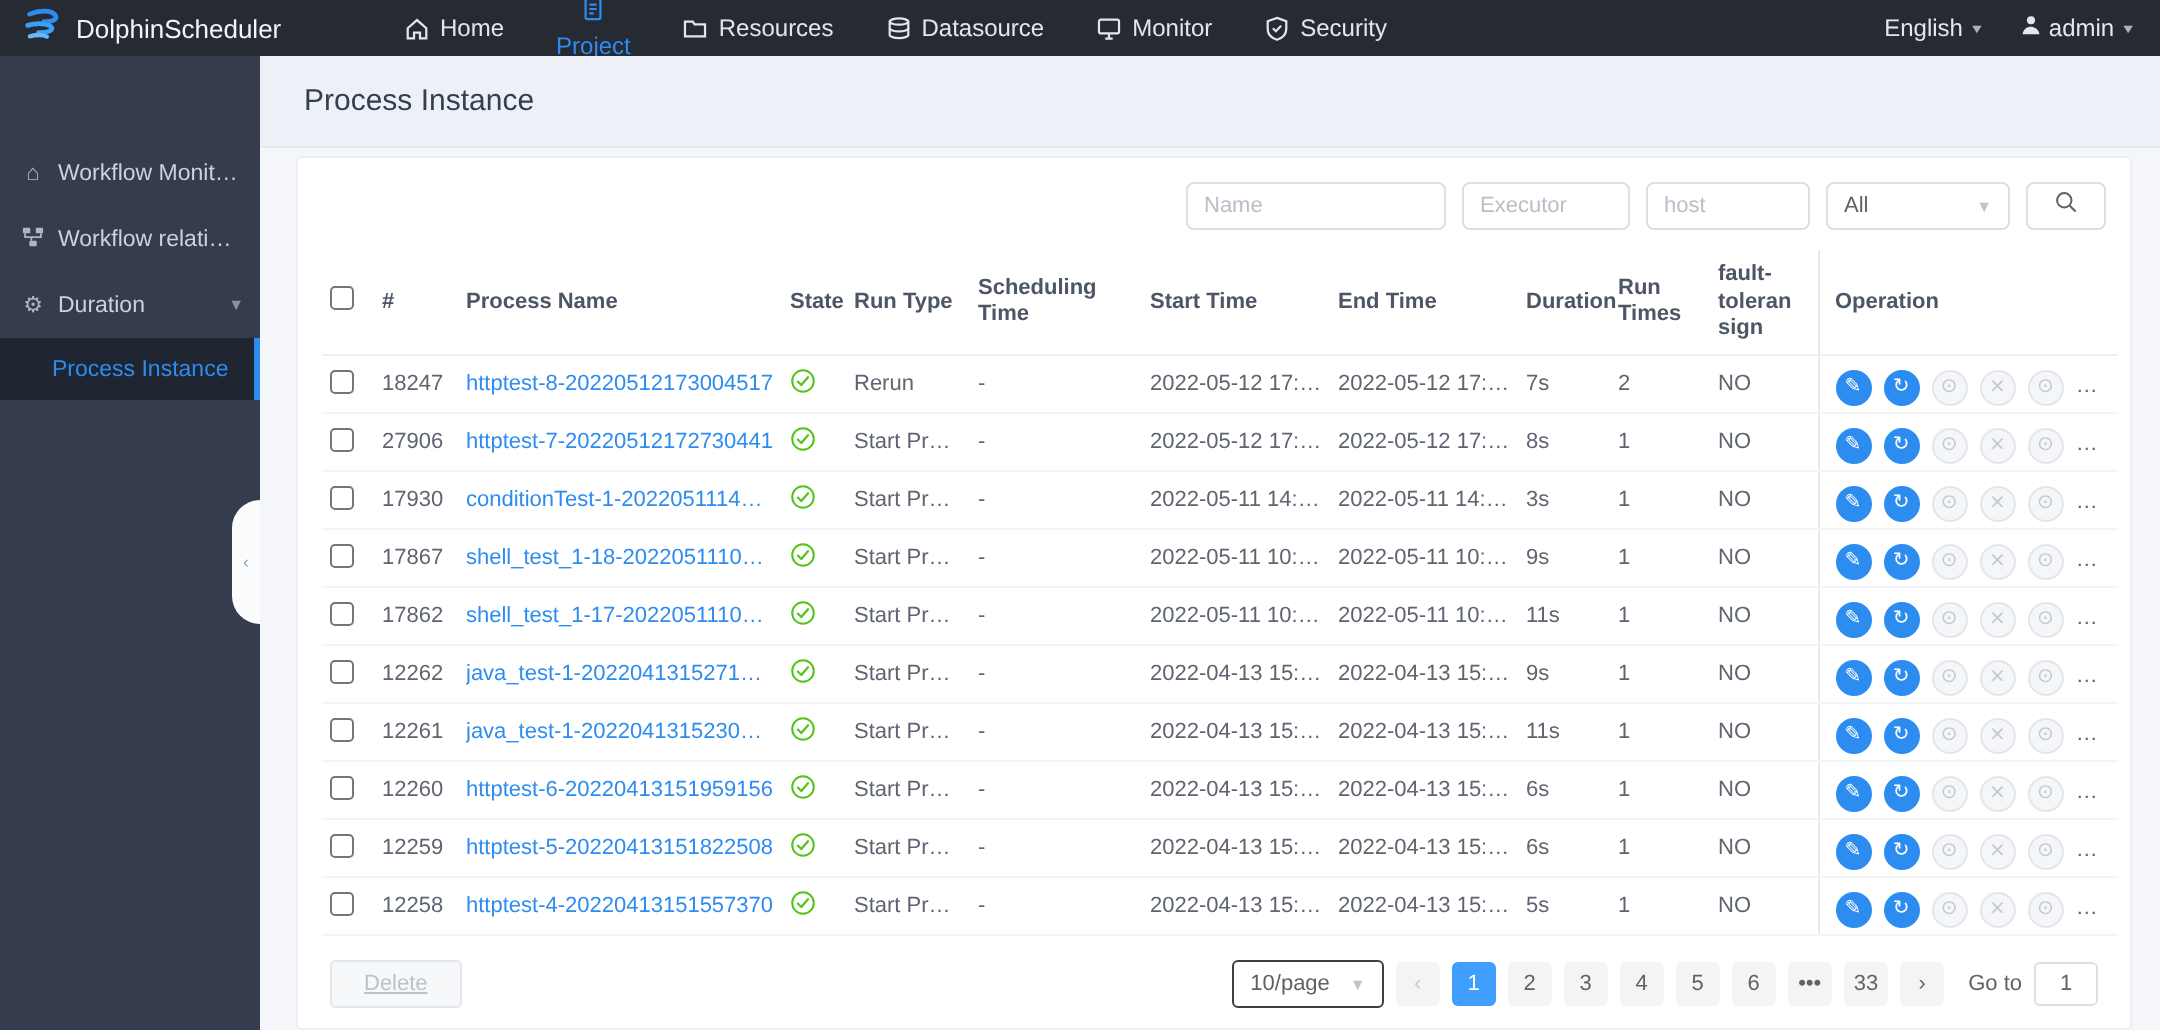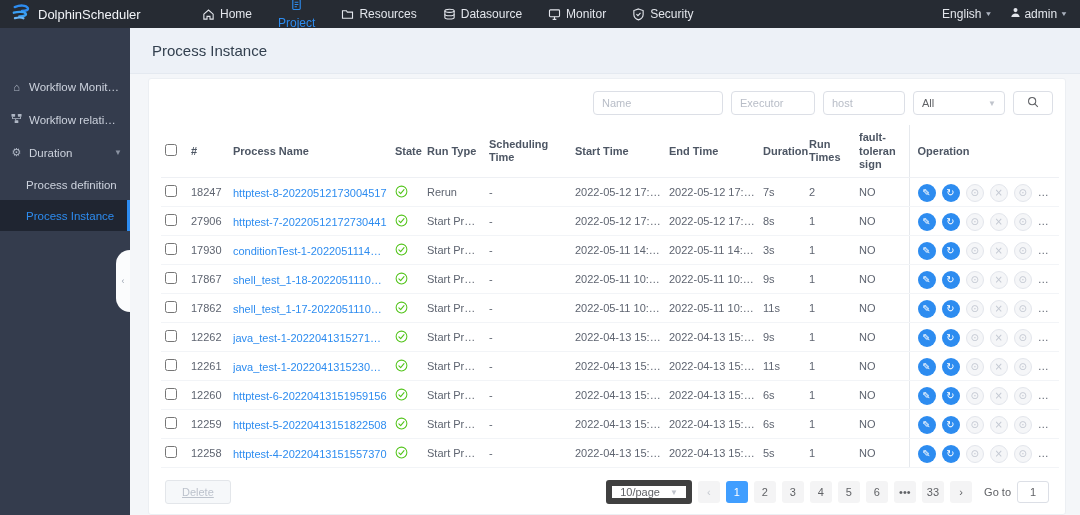--- a/index.html
+++ b/index.html
@@ -60,21 +60,21 @@
 
   .op-btn { width:18px; height:18px; border-radius:50%; display:inline-flex; align-items:center; justify-content:center; border:none; margin-right:3px; font-size:10px; line-height:1; padding:0; cursor:pointer; font-family:"DejaVu Sans", sans-serif; }
   .op-btn.primary { background:#2d8cf0; color:#fff; }
   .op-btn.danger { background:#f56e6e; color:#fff; }
   .op-btn.disabled { background:#f5f6f8; border:1px solid #e3e6ec; color:#c3c8d2; cursor:not-allowed; }
 
   
   .foot { display:flex; align-items:center; padding:12px 4px 10px 4px; }
   .del-btn { padding:5px 16px; border:1px solid #e3e6ea; border-radius:3px; background:#f6f8fa; color:#bcc2cc; font-size:11px; cursor:not-allowed;text-decoration:underline; }
   .pager { margin-left:auto; display:flex; align-items:center; gap:6px; }
-  .pg-size { height:24px; border:6px solid #404040; border-radius:3px; font-size:11px; color:#606266; display:flex; align-items:center; padding:0 8px; gap:10px; background:#fff; cursor:pointer; }
+  .pg-size { height:24px; border:1px solid #404040; border-radius:3px; font-size:11px; color:#606266; display:flex; align-items:center; padding:0 8px; gap:10px; background:#fff; cursor:pointer; }
   .pg-btn { min-width:22px; height:22px; border-radius:3px; background:#f4f4f5; color:#606266; border:none; font-size:11px; display:inline-flex; align-items:center; justify-content:center; padding:0 5px; cursor:pointer; font-family:"Liberation Sans", sans-serif; }
   .pg-btn.active { background:#409eff; color:#fff; }
   .pg-btn.disabled { color:#c5c9d0; }
   .goto { display:flex; align-items:center; gap:6px; font-size:11px; color:#606266; margin-left:6px; }
   .goto input { width:32px; height:22px; border:1px solid #dcdfe6; border-radius:3px; text-align:center; font-size:11px; color:#606266; outline:none; }
 </style>
 </head>
 <body>
 
 <div class="nav">
@@ -172,23 +172,20 @@
             <rect x="7.5" y="1" width="4" height="3" rx=".5"></rect>
             <rect x="4" y="8" width="4" height="3" rx=".5"></rect>
             <path d="M2.2 4v1.6h7.6V4h1v2.6H5.6V8h-1V6.6H1.2V4z"></path>
           </svg></span>
       <span class="side-label">Workflow relationship</span>
     </div>
     <div class="side-item">
       <span class="sicon">⚙</span>
       <span class="side-label">Duration</span>
       <span class="schev">▼</span>
-    </div>
-    <div class="side-item child">
-      <span class="side-label">Process definition</span>
     </div>
     <div class="side-item child active">
       <span class="side-label">Process Instance</span>
     </div>
   </div>
 
   <div class="collapse-handle">
     <span>‹</span>
   </div>
 

